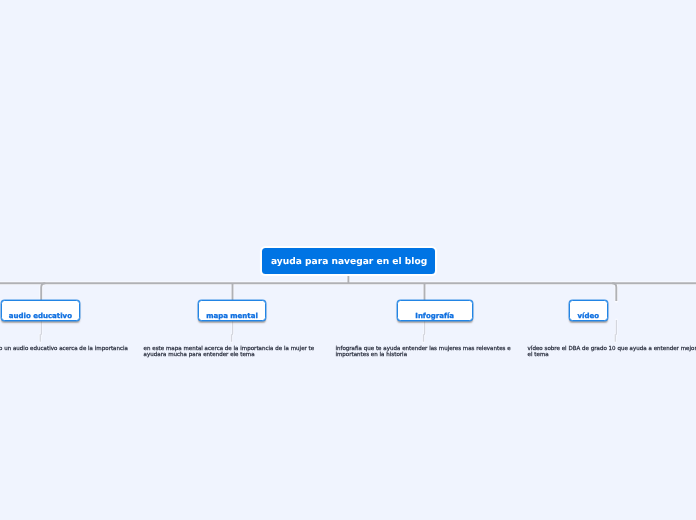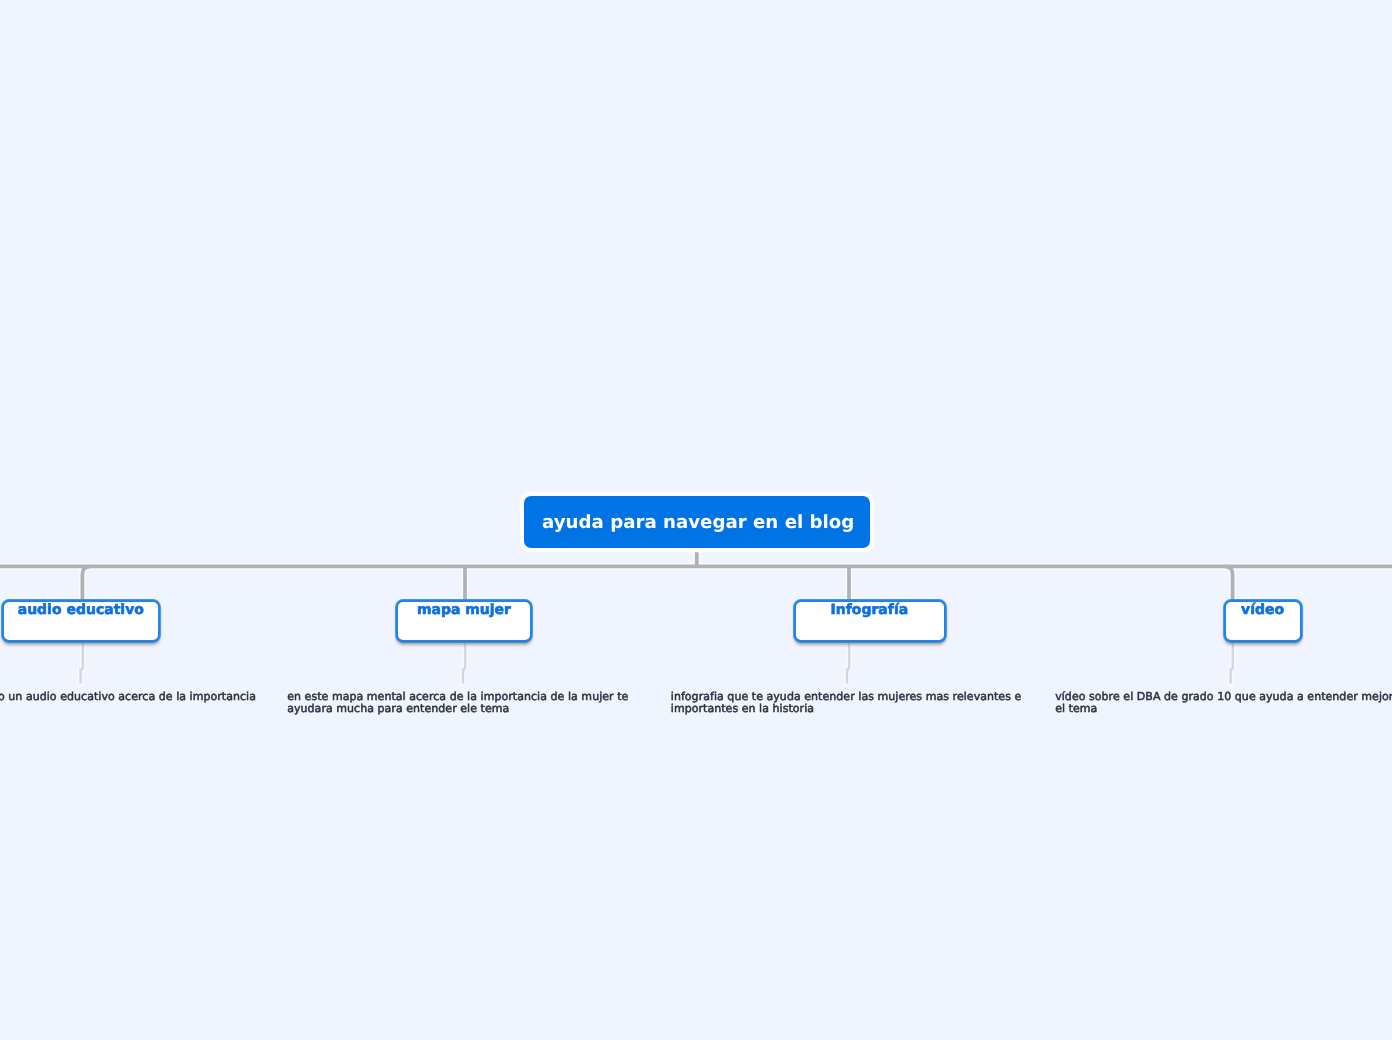--- a/index.html
+++ b/index.html
@@ -31,21 +31,21 @@
   }
 
   
   .branch-node {
     position: absolute;
     height: 21.2px;
     background: #ffffff;
     border: 1px solid #2285e5;
     border-radius: 3.5px;
     box-shadow: 0 0 0 0.45px rgba(34,133,229,0.85), 0 1.1px 1.5px rgba(96,76,58,0.45);
-    display: flex; align-items: flex-start; justify-content: center;
+    display: flex; align-items: flex-end; justify-content: center;
     color: #0e6fe0;
     -webkit-text-stroke: 0.3px #0e6fe0;
     font-size: 7px; font-weight: bold;
     white-space: nowrap;
     box-sizing: border-box;
     z-index: 3;
   }
   .branch-node > span { position: relative; top: 0.3px; }
   .root-node > span { position: relative; top: 0.6px; left: 0.6px; }
 
@@ -89,26 +89,26 @@
   </svg>
 
   <div class="root-node">
     <span>ayuda para navegar en el blog</span>
   </div>
 
   <div class="branch-node" style="left:0.5px;top:300px;width:79.8px">
     <span>audio educativo</span>
   </div>
   <div class="branch-node" style="left:197.7px;top:300px;width:68.6px">
-    <span>mapa mujer</span>
+    <span>mapa mental</span>
   </div>
   <div class="branch-node" style="left:396.7px;top:300px;width:76px">
     <span>Infografía</span>
   </div>
-  <div class="branch-node" style="left:612px;top:300px;width:38.6px">
+  <div class="branch-node" style="left:569px;top:300px;width:38.6px">
     <span>vídeo</span>
   </div>
 
   <div class="desc" style="left:-47.6px;top:346px;width:175.7px">aqui les comparto un audio educativo acerca de la importancia</div>
   <div class="desc" style="left:143.6px;top:346px;width:175.7px">en este mapa mental acerca de la importancia de la mujer te ayudara mucha para entender ele tema</div>
   <div class="desc" style="left:335.4px;top:346px;width:175.7px">infografia que te ayuda entender las mujeres mas relevantes e importantes en la historia</div>
   <div class="desc" style="left:527.6px;top:346px;width:175.7px">vídeo sobre el DBA de grado 10 que ayuda a entender mejor el tema</div>
 
 </div>
 

